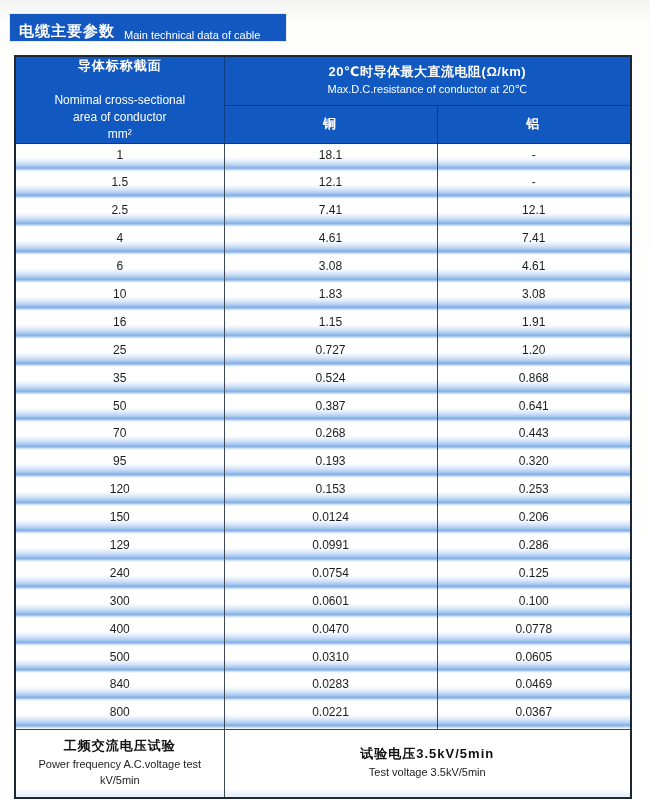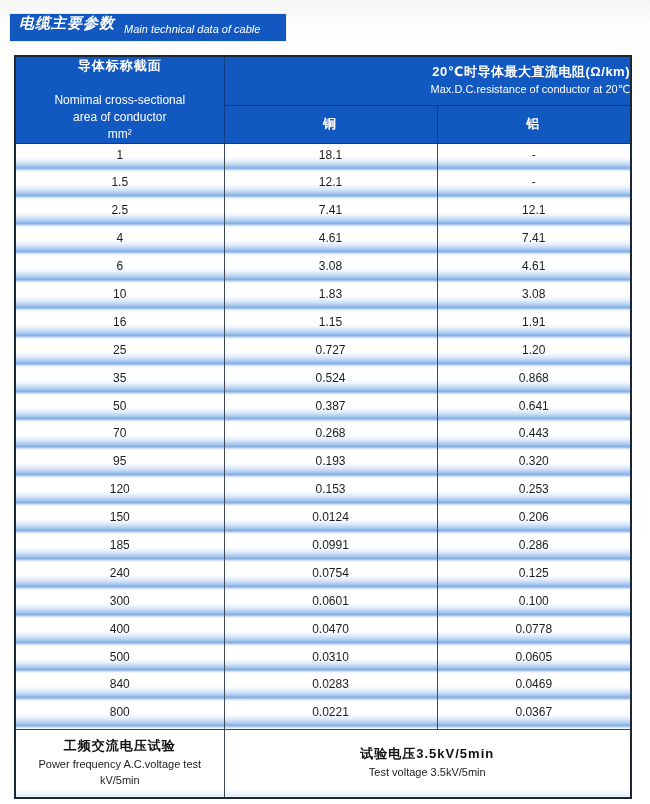--- a/index.html
+++ b/index.html
@@ -10,24 +10,23 @@
     position: relative;
     background: linear-gradient(180deg, #f4f4f2 0%, #fdfdfc 3%, #ffffff 100%);
     overflow: hidden;
   }
 
   
   .title-bar {
     position: absolute; left: 10px; top: 14px;
     height: 27px; min-width: 276px;
     background: #1358c0;
-    display: inline-flex; align-items: flex-start;
+    display: inline-flex; align-items: flex-end;
     padding: 0 12px 0 9px; gap: 9px;
     box-shadow: 0 0 1px rgba(0,0,0,.4);
-    font-style: italic;
   }
   .title-zh { color: #ffffff; font-size: 15px; font-weight: bold; letter-spacing: 1px; white-space: nowrap; }
   .title-en { color: #ffffff; font-size: 11px; white-space: nowrap; padding-top: 2px; margin-top: 7px; }
 
   
   .table-wrap {
     position: absolute; left: 14px; top: 55px;
     width: 616px;
   }
   table.cable {
@@ -44,21 +43,21 @@
   th {
     background: #1158c1;
     color: #ffffff;
     font-weight: normal;
     text-align: center;
     vertical-align: middle;
     border: 1px solid #0e3a80;
   }
   th.col1-head { height: 85px; font-size: 12px; line-height: 17px; }
   th.col1-head .zh { font-size: 13px; font-weight: bold; letter-spacing: 1px; margin-bottom: 18px; }
-  th.res-head { height: 48px; font-size: 11px; line-height: 16px; text-align: right; }
+  th.res-head { height: 48px; font-size: 11px; line-height: 16px; }
   th.res-head .zh { font-size: 13px; font-weight: bold; letter-spacing: 0.5px; margin-bottom: 1px; }
   th.metal-head { height: 37px; font-size: 13px; font-weight: bold; letter-spacing: 2px; }
 
   tbody td {
     height: 27.9px;
     text-align: center;
     vertical-align: top;
     padding-top: 4px;
     font-size: 12px;
     color: #1c1c1c;
@@ -187,21 +186,21 @@
           <td>120</td>
           <td>0.153</td>
           <td>0.253</td>
         </tr>
         <tr>
           <td>150</td>
           <td>0.0124</td>
           <td>0.206</td>
         </tr>
         <tr>
-          <td>185</td>
+          <td>129</td>
           <td>0.0991</td>
           <td>0.286</td>
         </tr>
         <tr>
           <td>240</td>
           <td>0.0754</td>
           <td>0.125</td>
         </tr>
         <tr>
           <td>300</td>

